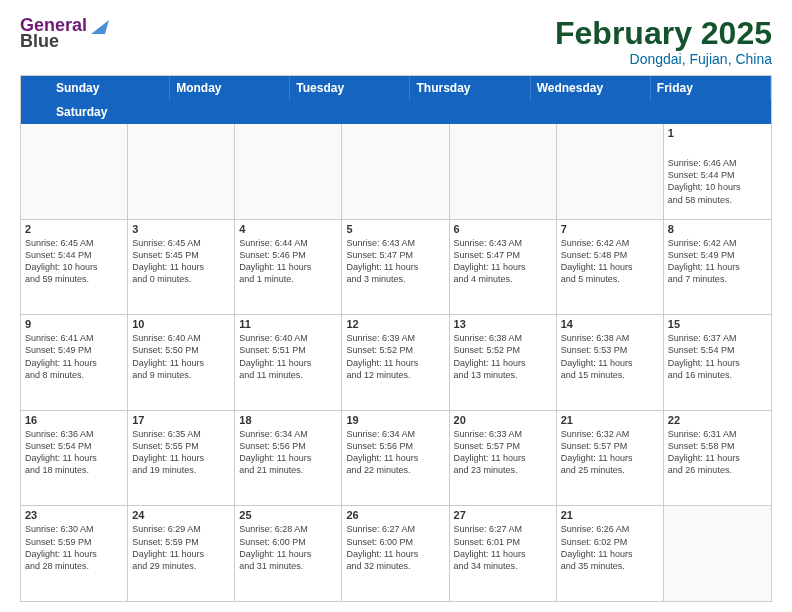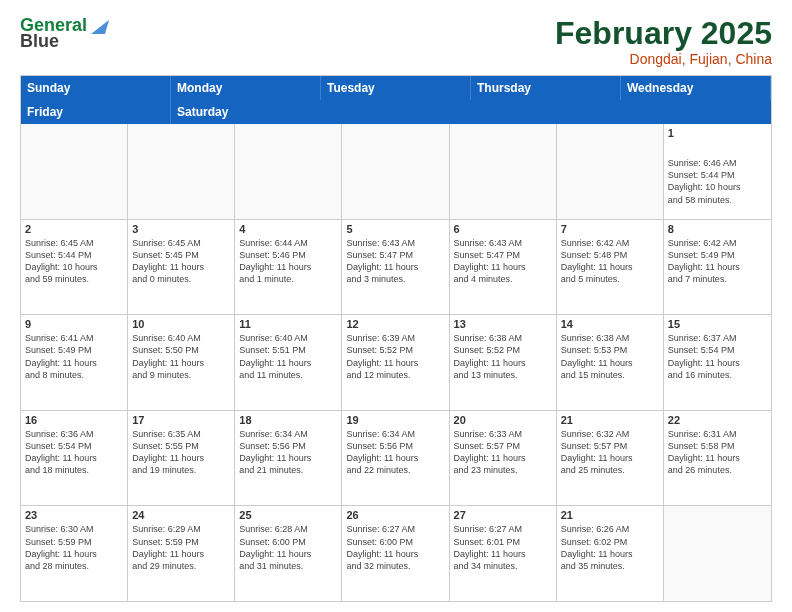--- a/index.html
+++ b/index.html
@@ -27,45 +27,46 @@
       display: flex;
       align-items: center;
     }
     .logo-text {
       font-size: 18px;
       font-weight: bold;
       color: #333;
       line-height: 1.1;
     }
     .logo-text span {
-      color: #15803d;
+      color: #701a75;
     }
     .header-right {
       text-align: right;
     }
     .month-title {
       font-size: 32px;
       font-weight: bold;
       color: #14532d;
       line-height: 1.1;
     }
     .location {
       font-size: 14px;
-      color: #c2410c;
+      color: #0369a1;
     }
     .calendar {
       flex: 1;
       display: flex;
       flex-direction: column;
       border: 1px solid #ccc;
     }
     .cal-header {
       display: grid;
-      grid-template-columns: repeat(5, 1fr);
+      grid-template-columns: repeat(6, 1fr);
       background-color: #1565c0;
+      padding-left: 29px;
     }
     .cal-header-cell {
       color: white;
       font-weight: bold;
       font-size: 12px;
       padding: 5px 6px;
       border-right: 1px solid #3a7fd4;
     }
     .cal-header-cell:last-child { border-right: none; }
     .cal-body {

